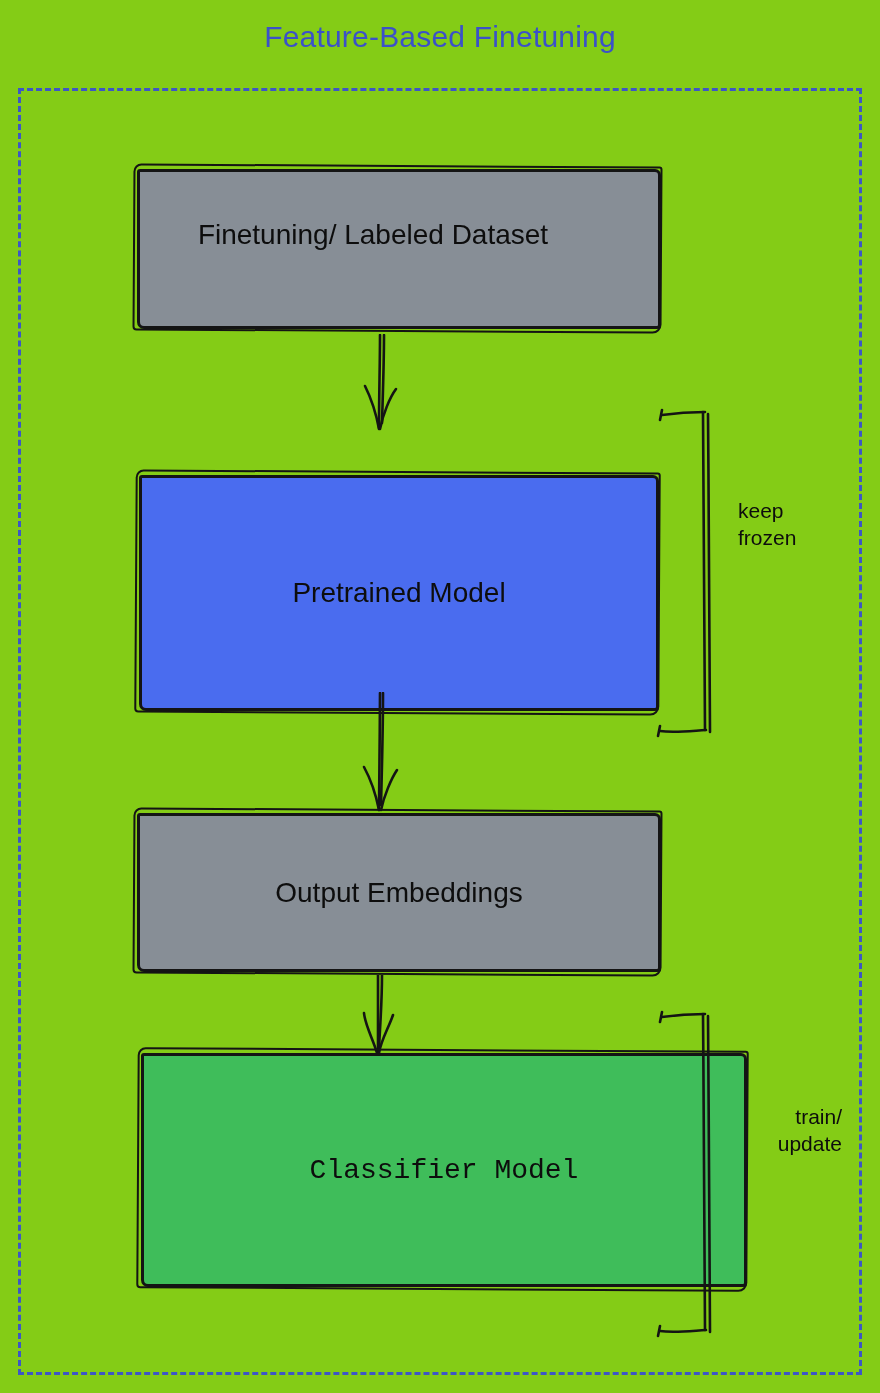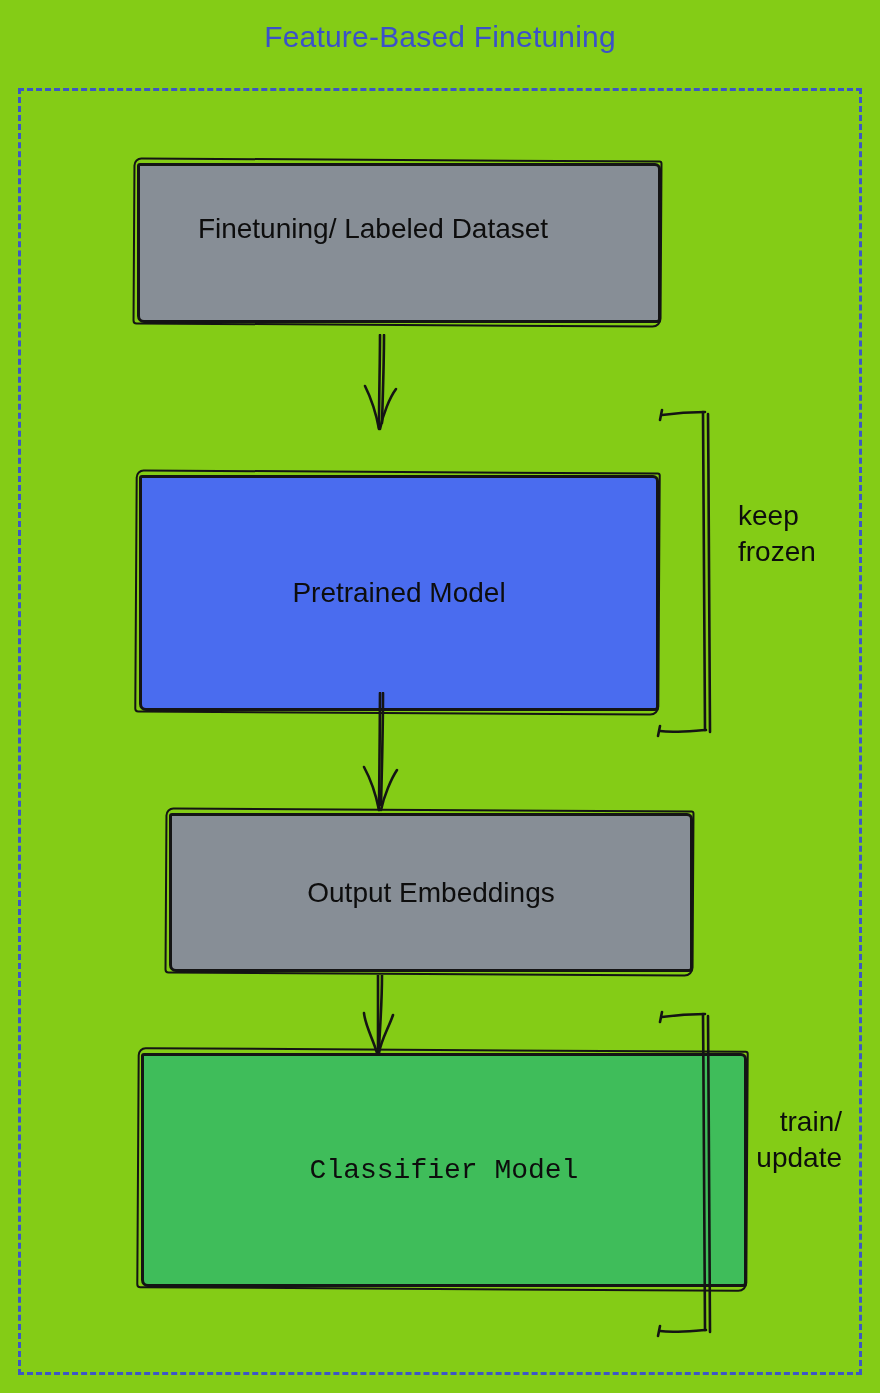--- a/index.html
+++ b/index.html
@@ -42,40 +42,40 @@
   }
   .box::before {
     content: "";
     position: absolute;
     inset: -7px -4px -6px -7px;
     border: 2px solid var(--stroke, #141414);
     border-radius: 8px 3px 9px 4px;
     transform: rotate(0.35deg);
     pointer-events: none;
   }
-  .box-dataset    { left: 137px; top: 163px;  width: 524px; height: 160px; background: var(--node_gray, #878E96); }
+  .box-dataset    { left: 137px; top: 169px;  width: 524px; height: 160px; background: var(--node_gray, #878E96); }
   .box-pretrained { left: 139px; top: 475px;  width: 520px; height: 236px; background: var(--node_blue, #4A6CEF); }
-  .box-embeddings { left: 137px; top: 813px;  width: 524px; height: 159px; background: var(--node_gray, #878E96); margin-left: 32px; }
+  .box-embeddings { left: 137px; top: 813px;  width: 524px; height: 159px; background: var(--node_gray, #878E96); }
   .box-classifier { left: 141px; top: 1053px; width: 606px; height: 234px; background: var(--node_green, #3FBD5A); font-family: Liberation Mono, monospace; }
   .box-label {
     font-size: 28px;
     color: #0d0d0d;
     white-space: nowrap;
   }
   .box-dataset .box-label { transform: translate(-26px, -14px); }
   .sketch { position: absolute; }
   .sketch path {
     fill: none;
     stroke: var(--stroke, #141414);
     stroke-width: 2.6;
     stroke-linecap: round;
   }
   .side-label {
     position: absolute;
-    font-size: 28px;
+    font-size: 21px;
     line-height: 1.28;
     color: #0d0d0d;
   }
   .label-frozen { left: 738px; top: 498px;  width: 96px; }
   .label-train  { left: 738px; top: 1104px; width: 104px; text-align: right; }
 </style>
 </head>
 <body>
 
 <div class="page">

